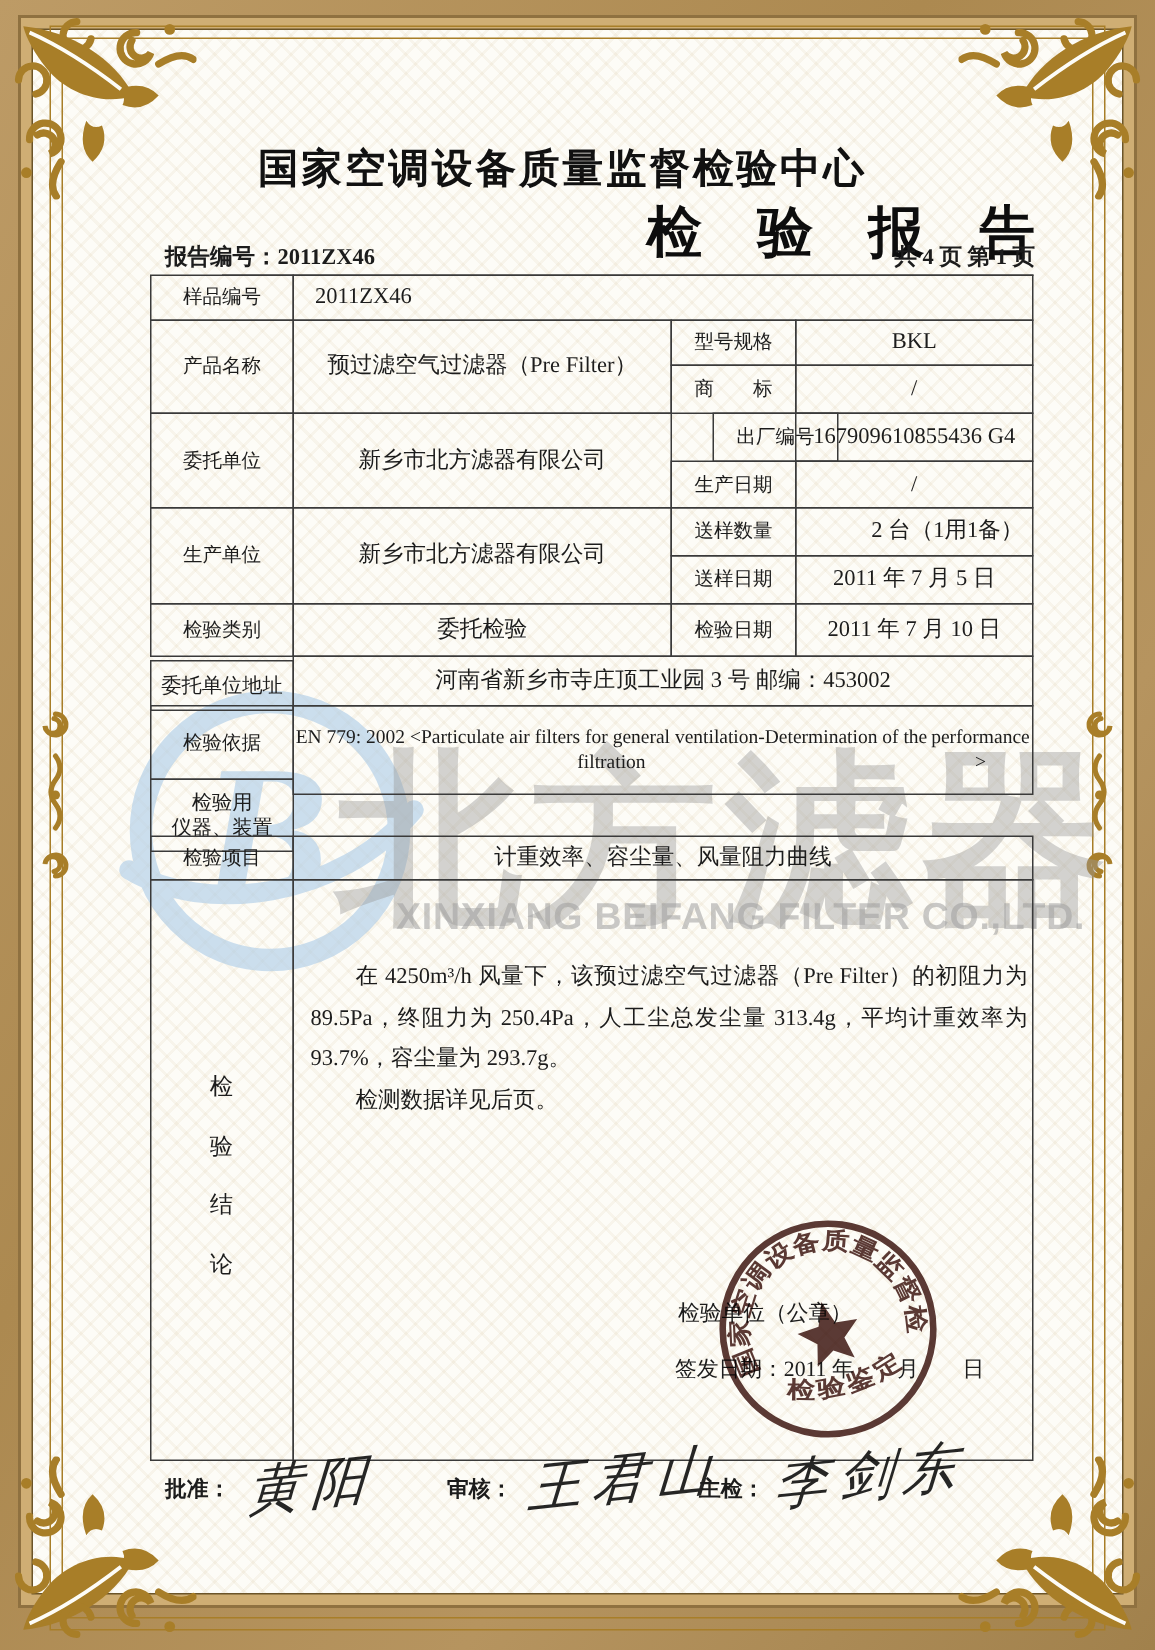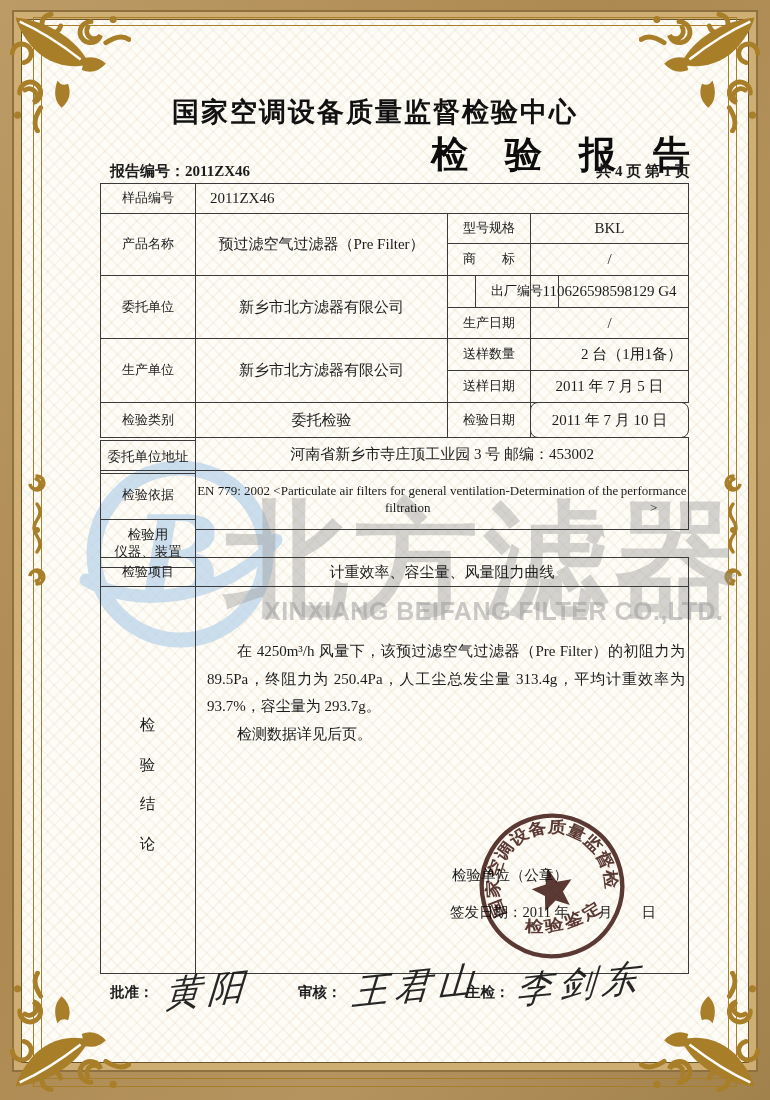--- a/index.html
+++ b/index.html
@@ -217,35 +217,35 @@
     <div class="cell lbl" style="left:100px;top:213px;width:96px;height:63px;">产品名称</div>
     <div class="cell" style="left:195px;top:213px;width:253px;height:63px;">预过滤空气过滤器（Pre Filter）</div>
     <div class="cell lbl" style="left:447px;top:213px;width:84px;height:31px;">型号规格</div>
     <div class="cell" style="left:530px;top:213px;width:159px;height:31px;">BKL</div>
     <div class="cell lbl" style="left:447px;top:243px;width:84px;height:33px;">商　　标</div>
     <div class="cell" style="left:530px;top:243px;width:159px;height:33px;">/</div>
 
     <div class="cell lbl" style="left:100px;top:275px;width:96px;height:64px;">委托单位</div>
     <div class="cell" style="left:195px;top:275px;width:253px;height:64px;">新乡市北方滤器有限公司</div>
     <div class="cell lbl" style="left:447px;top:275px;width:84px;height:33px;margin-left:28px;">出厂编号</div>
-    <div class="cell" style="left:530px;top:275px;width:159px;height:33px;">110626598598129 G4</div>
+    <div class="cell" style="left:530px;top:275px;width:159px;height:33px;">167909610855436 G4</div>
     <div class="cell lbl" style="left:447px;top:307px;width:84px;height:32px;">生产日期</div>
     <div class="cell" style="left:530px;top:307px;width:159px;height:32px;">/</div>
 
     <div class="cell lbl" style="left:100px;top:338px;width:96px;height:65px;">生产单位</div>
     <div class="cell" style="left:195px;top:338px;width:253px;height:65px;">新乡市北方滤器有限公司</div>
     <div class="cell lbl" style="left:447px;top:338px;width:84px;height:33px;">送样数量</div>
     <div class="cell" style="left:530px;top:338px;width:159px;height:33px;padding-left:44px;">2 台（1用1备）</div>
     <div class="cell lbl" style="left:447px;top:370px;width:84px;height:33px;">送样日期</div>
     <div class="cell" style="left:530px;top:370px;width:159px;height:33px;">2011 年 7 月 5 日</div>
 
     <div class="cell lbl" style="left:100px;top:402px;width:96px;height:36px;">检验类别</div>
     <div class="cell" style="left:195px;top:402px;width:253px;height:36px;">委托检验</div>
     <div class="cell lbl" style="left:447px;top:402px;width:84px;height:36px;">检验日期</div>
-    <div class="cell" style="left:530px;top:402px;width:159px;height:36px;border-radius:8px;">2011 年 7 月 10 日</div>
+    <div class="cell" style="left:530px;top:402px;width:159px;height:36px;">2011 年 7 月 10 日</div>
 
     <div class="cell lbl" style="left:100px;top:440px;width:96px;height:34px;font-size:13.5px;">委托单位地址</div>
     <div class="cell" style="left:195px;top:437px;width:494px;height:34px;">河南省新乡市寺庄顶工业园 3 号  邮编：453002</div>
 
     <div class="cell lbl" style="left:100px;top:470px;width:96px;height:50px;">检验依据</div>
     <div class="cell small" style="left:195px;top:470px;width:494px;height:60px;">
       <span>EN 779: 2002 &lt;Particulate air filters for general ventilation-Determination of the filtration</span>
       <span>performance &gt;</span>
     </div>
 

